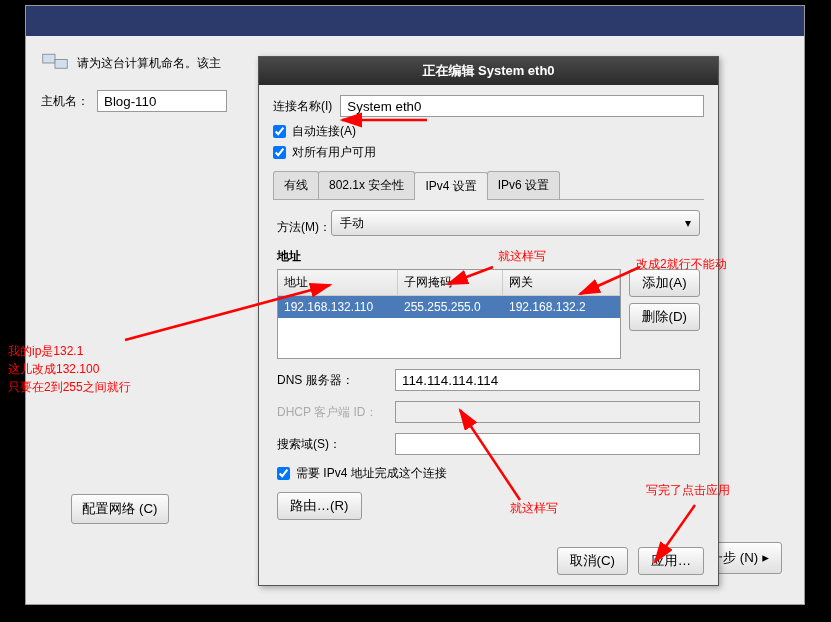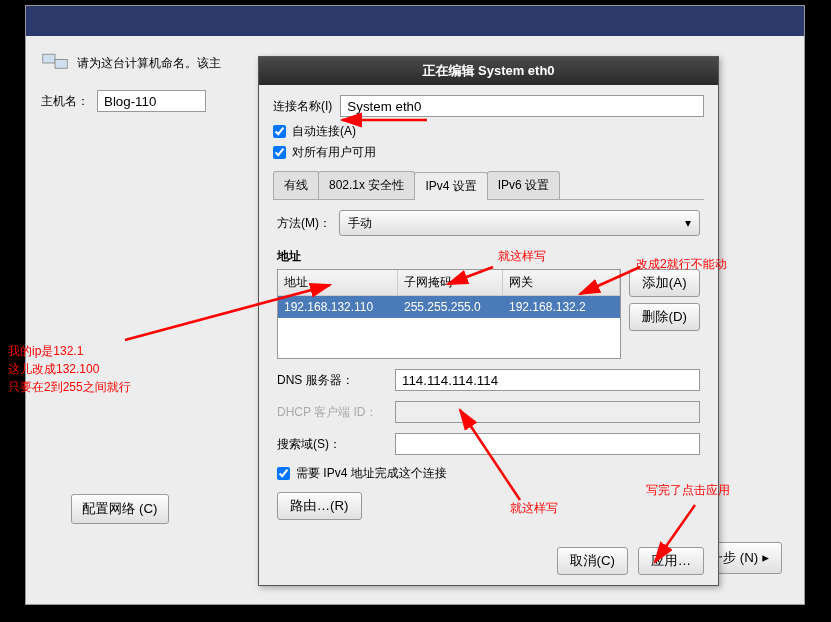--- a/index.html
+++ b/index.html
@@ -2,42 +2,42 @@
 <html><head>
   <meta charset="utf-8">
   <style>
     * { box-sizing: border-box; margin: 0; padding: 0; }
     body { font-family: sans-serif; font-size: 12px; background: #000; width: 831px; height: 622px; position: relative; overflow: hidden; }
     .bg-window { position: absolute; left: 25px; top: 5px; width: 780px; height: 600px; background: #ededed; border: 1px solid #999; }
     .bg-header { background: #2b3a6a; height: 30px; }
     .bg-content { padding: 15px; }
     .bg-row { display: flex; align-items: center; gap: 8px; margin-bottom: 15px; }
     .bg-icon { width: 28px; height: 24px; }
-    .bg-input { background: #fff; border: 1px solid #999; padding: 3px 6px; width: 109px; height: 22px; }
+    .bg-input { background: #fff; border: 1px solid #999; padding: 3px 6px; width: 130px; height: 22px; }
     .bg-list { background: #fff; border: 1px solid #999; width: 13px; height: 300px; margin-top: 30px; position: absolute; left: 240px; top: 200px; }
     .bg-list-inner { background: #4a7ab8; height: 20px; margin-top: 50px; }
     .bg-footer-btn { position: absolute; left: 45px; bottom: 80px; background: linear-gradient(#fdfdfd,#e0e0e0); border: 1px solid #999; padding: 5px 10px; border-radius: 3px; }
     .bg-next-btn { position: absolute; right: 22px; bottom: 30px; background: linear-gradient(#fdfdfd,#e0e0e0); border: 1px solid #999; padding: 6px 12px; border-radius: 3px; }
     .bg-next-btn .arrow { margin-left: 4px; }
     
     .dialog { position: absolute; left: 258px; top: 56px; width: 461px; height: 530px; background: #ededed; border: 1px solid #555; box-shadow: 2px 2px 6px rgba(0,0,0,0.3); }
     .dialog-title { background: linear-gradient(#4a4a4a,#2a2a2a); color: #fff; text-align: center; padding: 5px; font-weight: bold; font-size: 13px; }
     .dialog-body { padding: 10px 14px; }
     .row { display: flex; align-items: center; gap: 8px; margin-bottom: 6px; }
     .row label { white-space: nowrap; }
     .text-input { background: #fff; border: 1px solid #999; padding: 3px 6px; flex: 1; height: 22px; }
     .checkbox-row { display: flex; align-items: center; gap: 4px; margin-bottom: 4px; }
     .checkbox-row input { margin-right: 2px; }
     
     .tabs { display: flex; border-bottom: 1px solid #aaa; margin-top: 10px; }
     .tab { padding: 5px 10px; border: 1px solid #aaa; border-bottom: none; background: #e0e0e0; margin-right: -1px; cursor: pointer; border-radius: 3px 3px 0 0; }
     .tab.active { background: #ededed; position: relative; top: 1px; }
     
     .section { padding: 10px 4px; }
-    .method-row { display: flex; align-items: center; gap: 8px; }
+    .method-row { display: flex; align-items: flex-end; gap: 0; }
     .dropdown-btn { background: linear-gradient(#fdfdfd,#e0e0e0); border: 1px solid #999; border-radius: 3px; padding: 3px 8px; display: flex; align-items: center; justify-content: space-between; flex: 1; height: 26px; }
     
     .addr-label { font-weight: bold; margin: 12px 0 4px 0; }
     .addr-wrap { display: flex; gap: 8px; }
     .addr-table { flex: 1; border: 1px solid #999; background: #fff; }
     .addr-header { display: flex; background: linear-gradient(#f5f5f5,#e5e5e5); border-bottom: 1px solid #ccc; }
     .addr-header-cell { padding: 4px 6px; border-right: 1px solid #ccc; font-weight: normal; }
     .addr-row-data { display: flex; background: #4a7ab8; color: #fff; }
     .addr-cell { padding: 4px 6px; }
     .addr-empty { height: 40px; }

